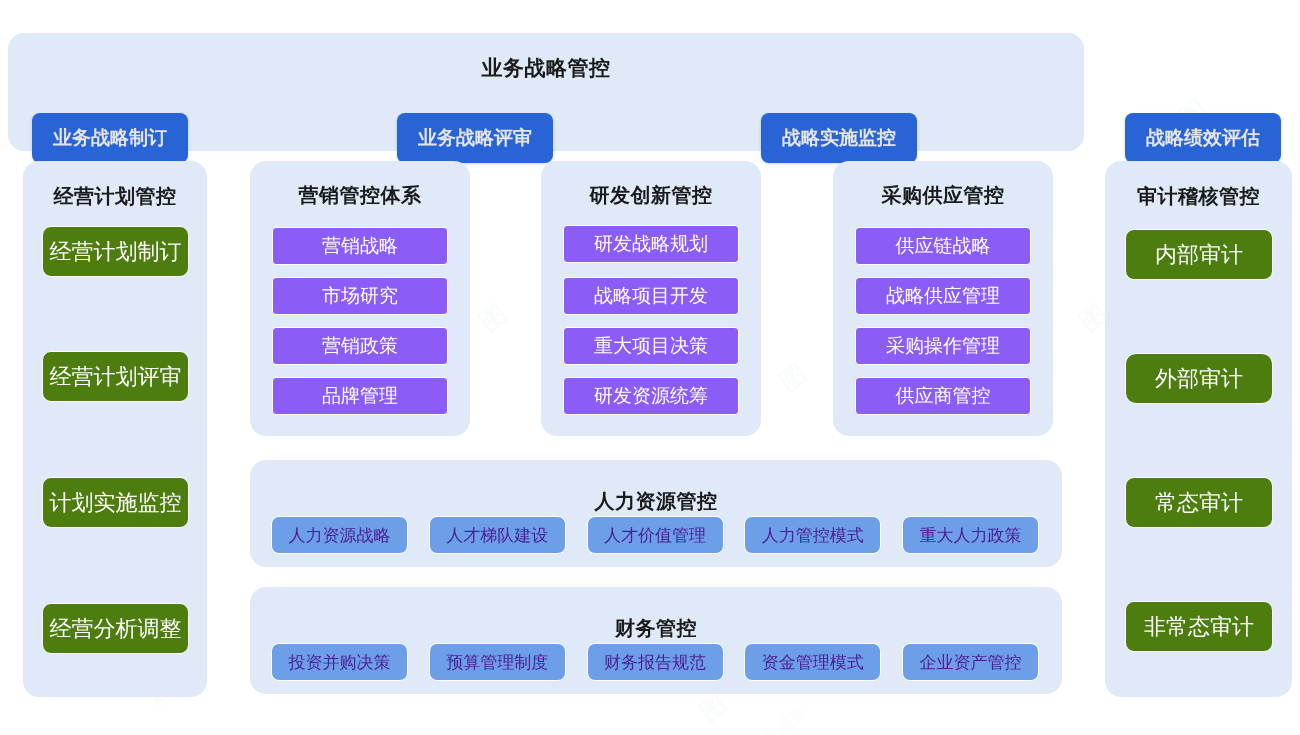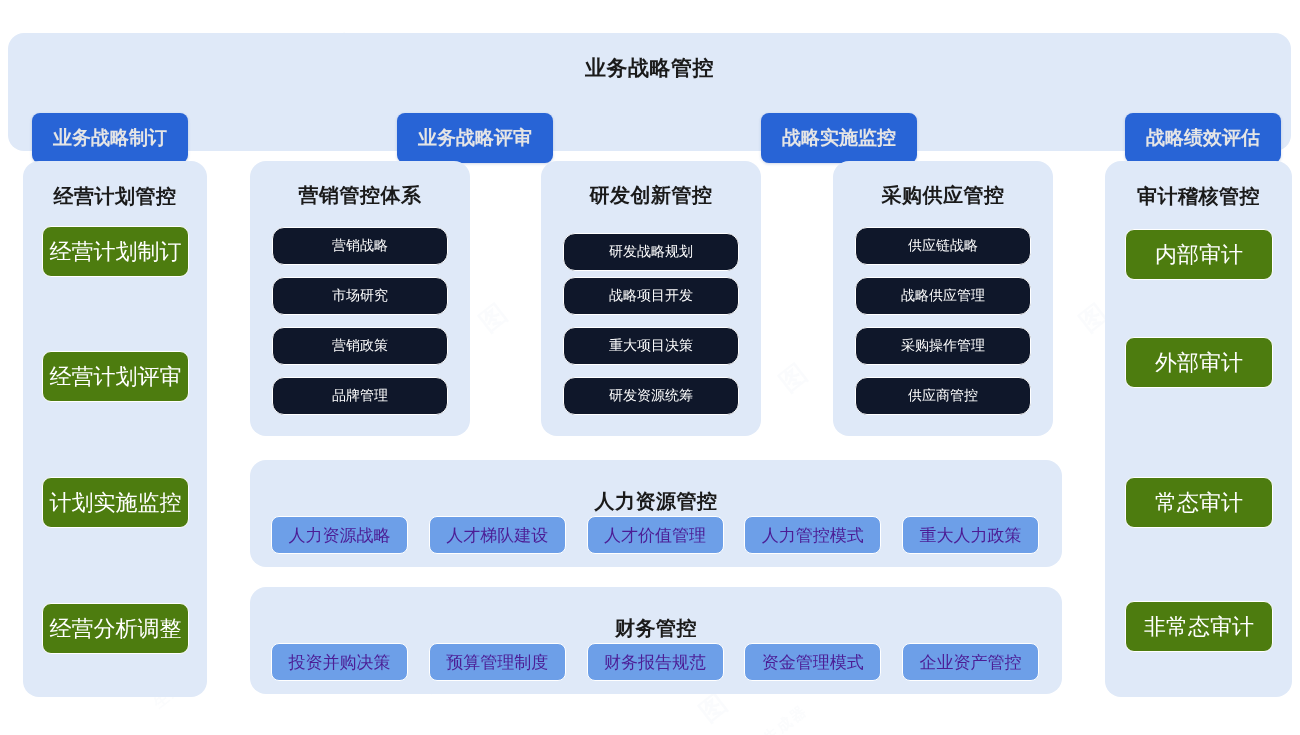--- a/index.html
+++ b/index.html
@@ -56,21 +56,21 @@
     text-align: center;
     color: #1a1a1a;
     font-weight: 700;
     letter-spacing: 0.5px;
   }
 
   
   #banner {
     left: 8px;
     top: 33px;
-    width: 1283px;
+    width: 1076px;
     height: 118px;
     background: #dfe9f8;
     border-radius: 16px;
   }
   #banner .panel-title {
     font-size: 21px;
     margin-top: 21px;
   }
   .banner-pill {
     position: absolute;
@@ -130,25 +130,25 @@
   #col-purchase  { left: 833px; }
   .mid-col .panel-title {
     font-size: 20px;
     margin-top: 21px;
   }
   .mid-item {
     position: absolute;
     left: 22px;
     width: 176px;
     height: 38px;
-    background: #0f172a;
+    background: #8b5cf6;
     border: 1.5px solid #ffffff;
-    border-radius: 12px;
+    border-radius: 4px;
     color: #ffffff;
-    font-size: 14px;
+    font-size: 19px;
     display: flex;
     align-items: center;
     justify-content: center;
     box-sizing: border-box;
   }
 
   
   .wide-row {
     left: 250px;
     width: 812px;
@@ -219,38 +219,38 @@
   <div class="panel mid-col" id="col-marketing">
     <div class="panel-title">营销管控体系</div>
     <div class="mid-item" style="top: 66px;">营销战略</div>
     <div class="mid-item" style="top: 116px;">市场研究</div>
     <div class="mid-item" style="top: 166px;">营销政策</div>
     <div class="mid-item" style="top: 216px;">品牌管理</div>
   </div>
 
   <div class="panel mid-col" id="col-rd">
     <div class="panel-title">研发创新管控</div>
-    <div class="mid-item" style="top: 72px;">研发战略规划</div>
+    <div class="mid-item" style="top: 64px;">研发战略规划</div>
     <div class="mid-item" style="top: 116px;">战略项目开发</div>
     <div class="mid-item" style="top: 166px;">重大项目决策</div>
     <div class="mid-item" style="top: 216px;">研发资源统筹</div>
   </div>
 
   <div class="panel mid-col" id="col-purchase">
     <div class="panel-title">采购供应管控</div>
     <div class="mid-item" style="top: 66px;">供应链战略</div>
     <div class="mid-item" style="top: 116px;">战略供应管理</div>
     <div class="mid-item" style="top: 166px;">采购操作管理</div>
     <div class="mid-item" style="top: 216px;">供应商管控</div>
   </div>
 
   <div class="panel side-col" id="col-audit">
     <div class="panel-title">审计稽核管控</div>
     <div class="side-item" style="top: 68px;">内部审计</div>
-    <div class="side-item" style="top: 176px;">外部审计</div>
+    <div class="side-item" style="top: 192px; border-radius: 11px;">外部审计</div>
     <div class="side-item" style="top: 316px;">常态审计</div>
     <div class="side-item" style="top: 440px;">非常态审计</div>
   </div>
 
   <div class="panel wide-row" id="row-hr">
     <div class="panel-title">人力资源管控</div>
     <div class="wide-item" style="left: 21px;">人力资源战略</div>
     <div class="wide-item" style="left: 336.5px;">人才价值管理</div>
     <div class="wide-item" style="left: 178.75px;">人才梯队建设</div>
     <div class="wide-item" style="left: 494.25px;">人力管控模式</div>

